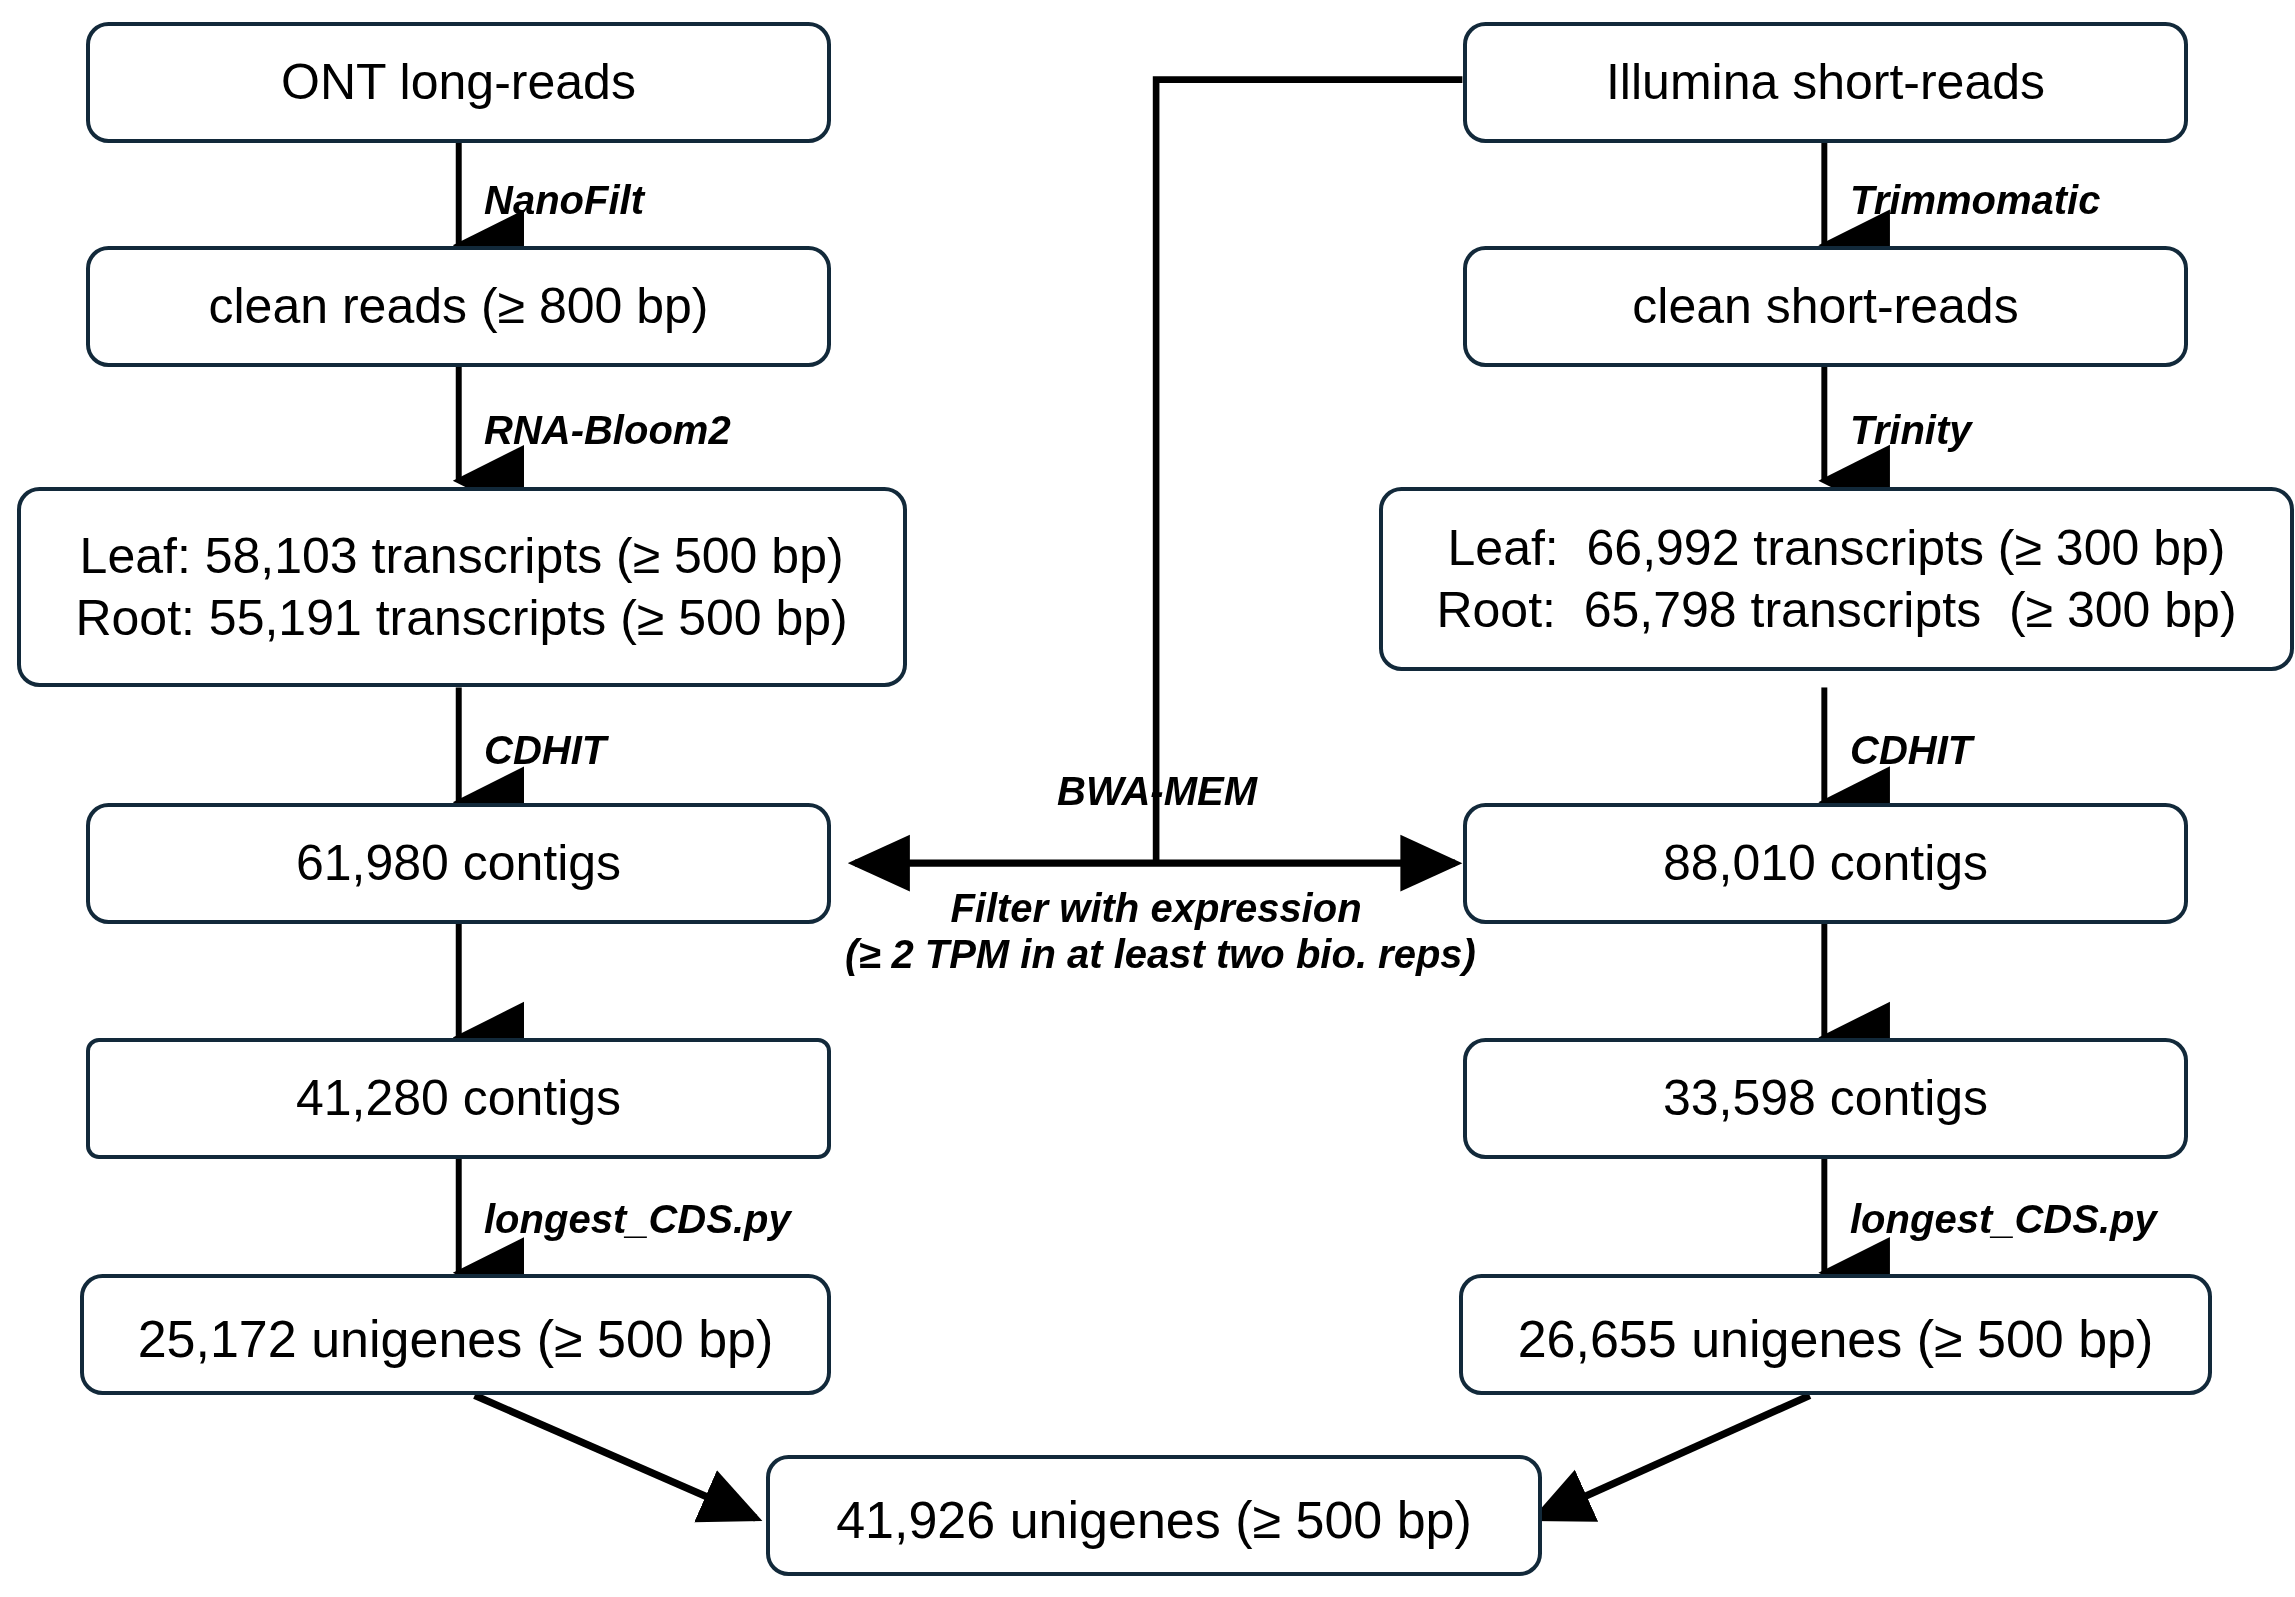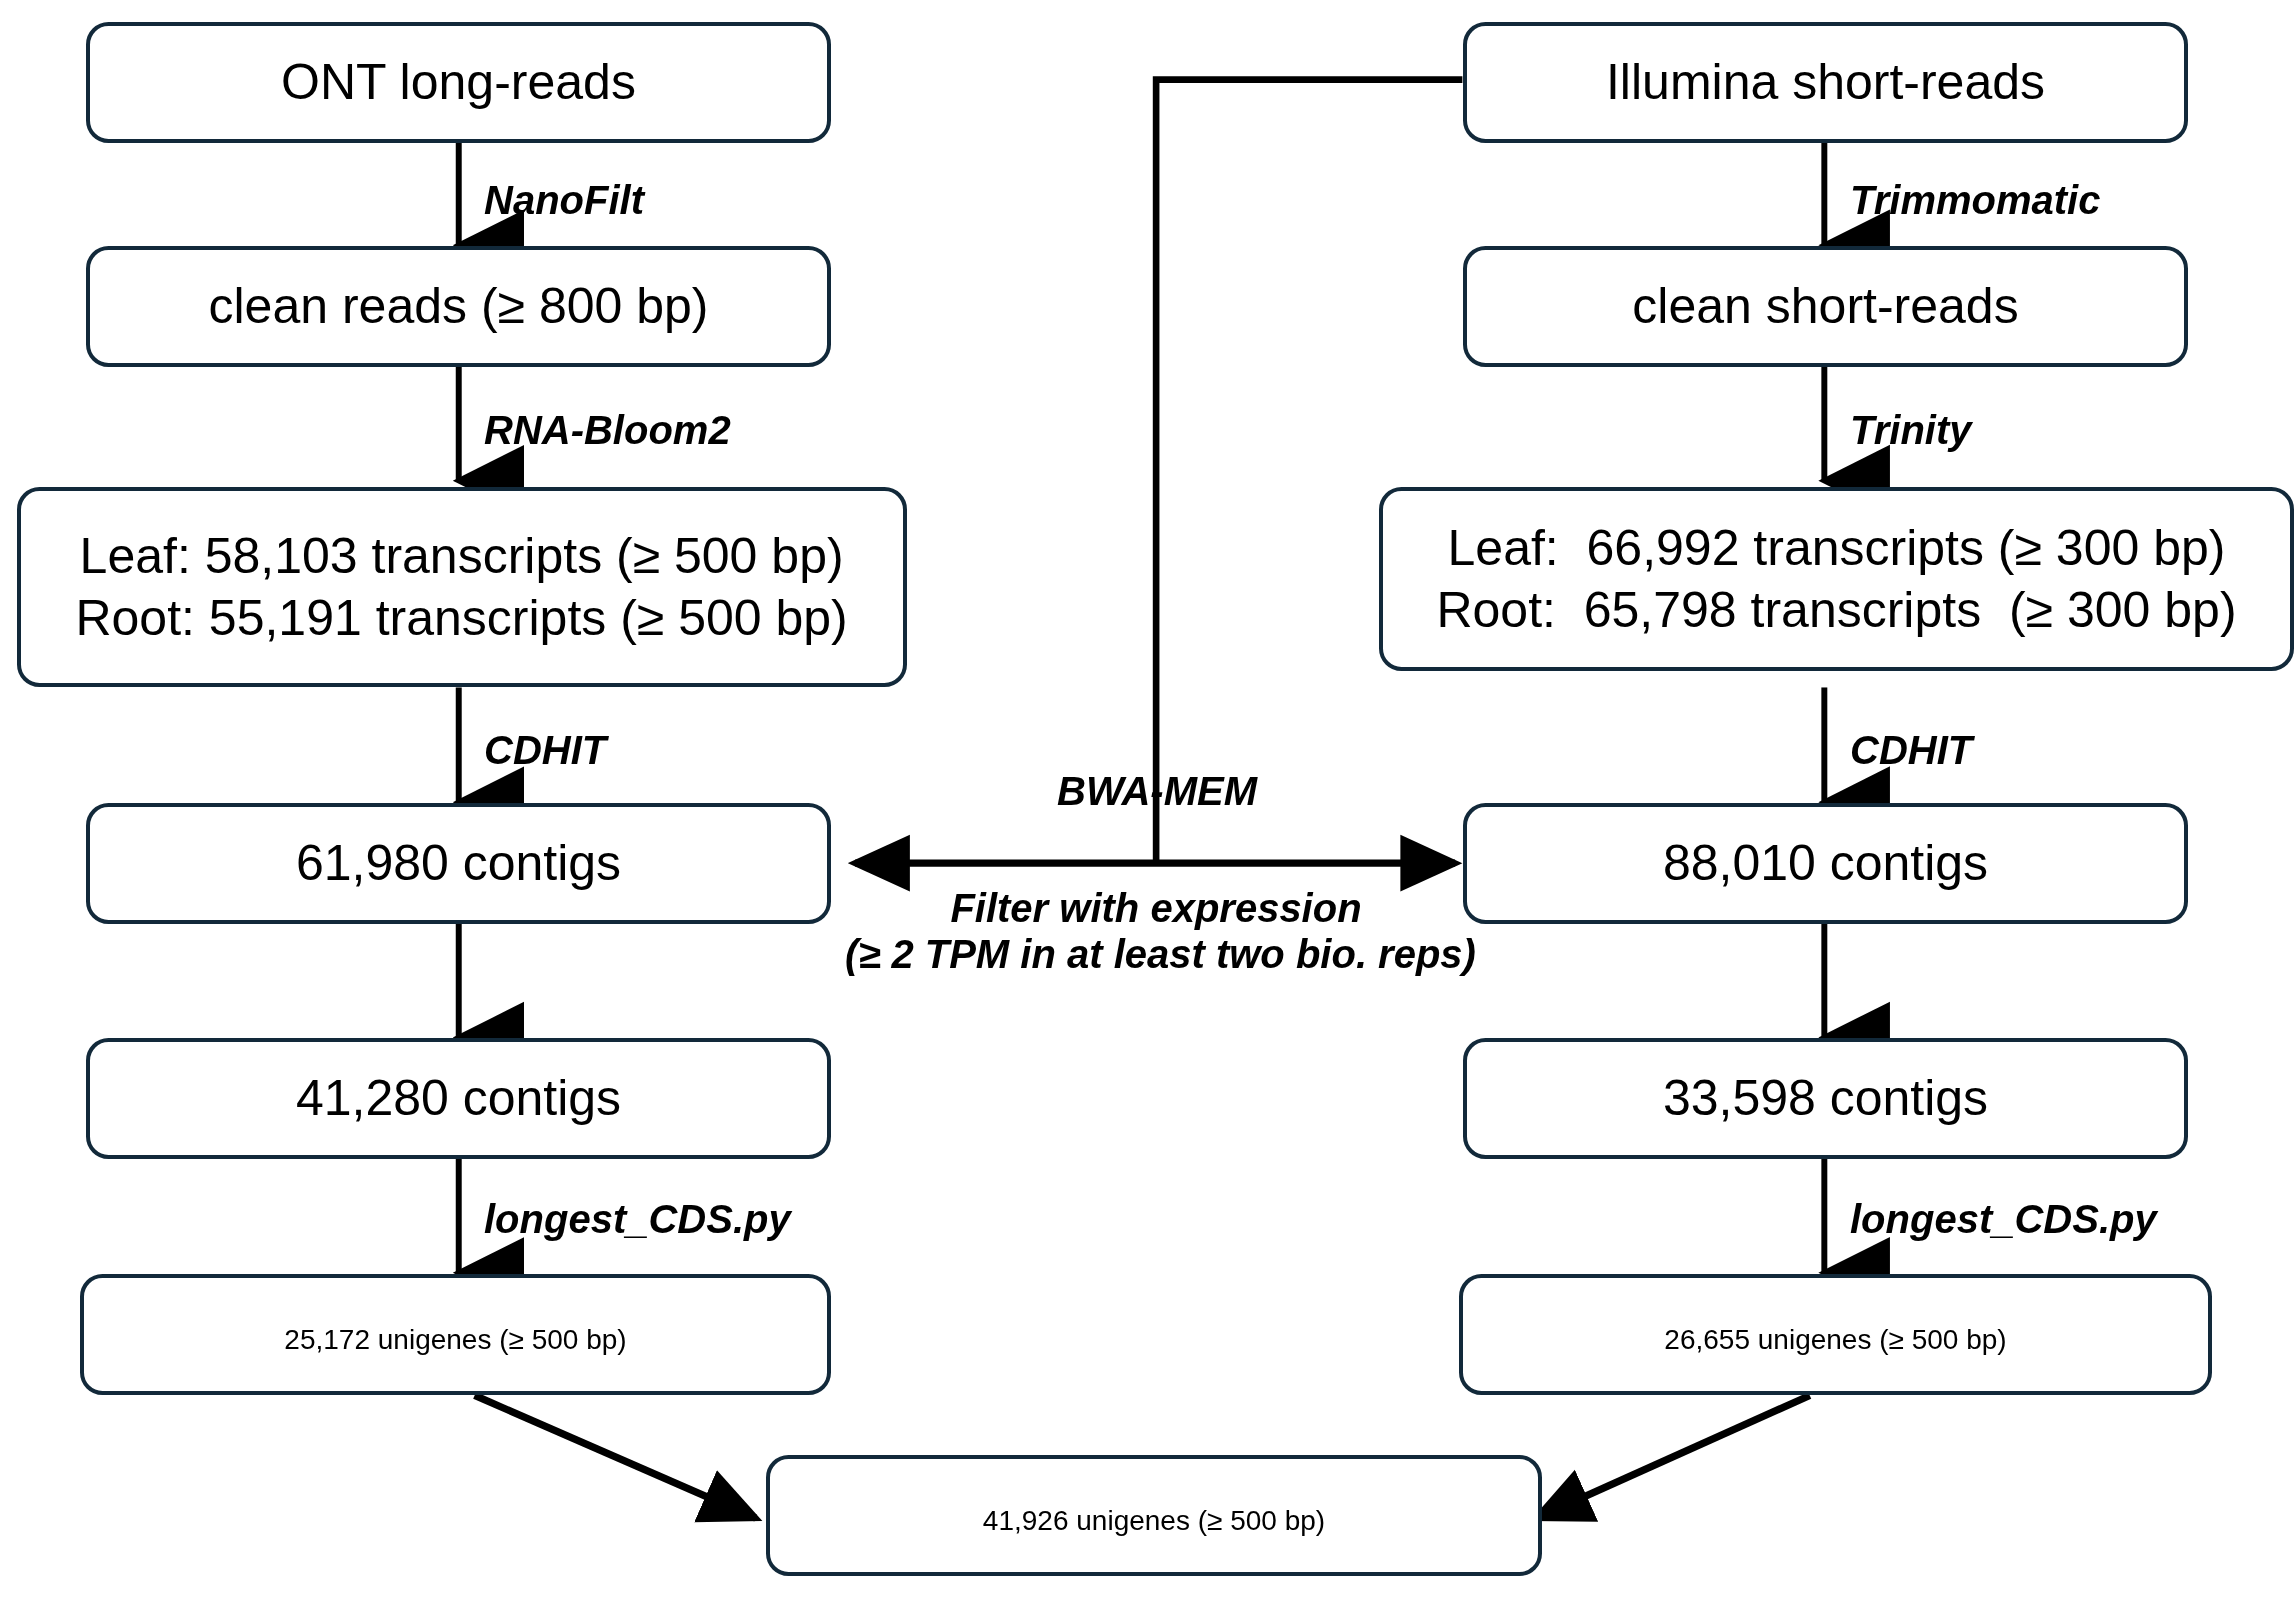--- a/index.html
+++ b/index.html
@@ -34,21 +34,21 @@
     text-align: left;
   }
   .node.single .line1 {
     text-align: center;
   }
   .node-label {
     font-size: 50px;
     letter-spacing: 0px;
   }
   .node-label-sm {
-    font-size: 28px;
+    font-size: 52px;
     margin-top: 10px;
   }
   .edge-label {
     position: absolute;
     font-style: italic;
     font-size: 40px;
     color: #000000;
     white-space: pre;
     z-index: 4;
     font-weight: bold;
@@ -114,21 +114,21 @@
 
   <div class="node" style="left:16.6px; top:487px; width:890px; height:200px;">
     <div class="line1 node-label">Leaf: 58,103 transcripts (≥ 500 bp)</div>
     <div class="line2 node-label">Root: 55,191 transcripts (≥ 500 bp)</div>
   </div>
 
   <div class="node single" style="left:86px; top:803px; width:745px; height:121px;">
     <div class="line1 node-label">61,980 contigs</div>
   </div>
 
-  <div class="node single" style="left:86px; top:1038px; width:745px; height:121px;">
+  <div class="node single" style="left:86px; top:1038px; width:745px; height:121px;border-radius:13px;">
     <div class="line1 node-label">41,280 contigs</div>
   </div>
 
   <div class="node single" style="left:80px; top:1274px; width:751px; height:121px;">
     <div class="line1 node-label-sm">25,172 unigenes (≥ 500 bp)</div>
   </div>
 
   <div class="node single" style="left:1463px; top:22px; width:725px; height:121px;">
     <div class="line1 node-label">Illumina short-reads</div>
   </div>

